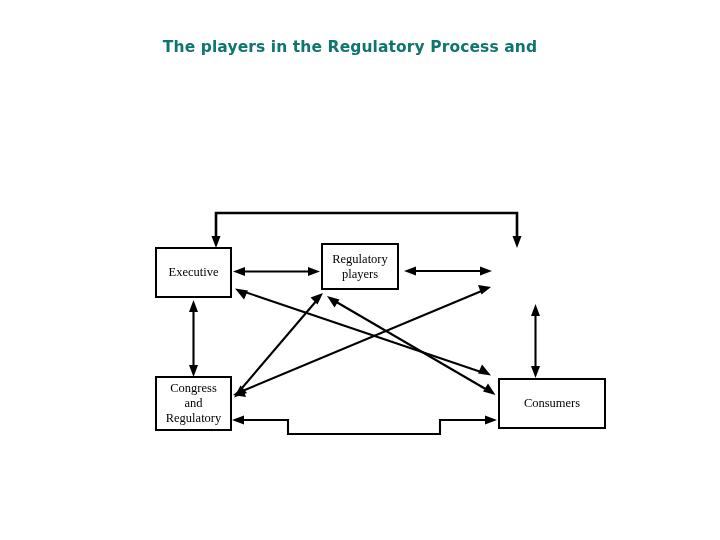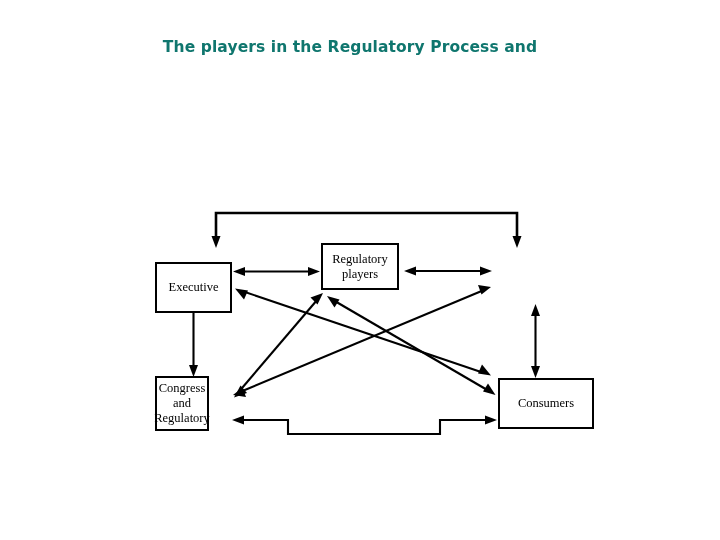--- a/index.html
+++ b/index.html
@@ -44,25 +44,25 @@
     justify-content: center;
     text-align: center;
     font-family: "Liberation Serif", serif;
     font-size: 12.5px;
     line-height: 15px;
     color: #000000;
     z-index: 5;
   }
   .node .nlabel { display: block; padding: 0 3px; }
 
-  #node-executive   { left:155px; top:247px; width:77px;  height:51px;margin-top:15px; }
+  #node-executive   { left:155px; top:247px; width:77px;  height:51px; }
   #node-regulatory  { left:321px; top:243px; width:78px;  height:47px; }
   #node-firms       { left:494px; top:245px; width:96px;  height:53px; }
-  #node-congress    { left:155px; top:376px; width:54px;  height:55px; }
-  #node-consumers   { left:498px; top:378px; width:96px; height:51px; }
+  #node-congress    { left:155px; top:376px; width:77px;  height:55px; }
+  #node-consumers   { left:498px; top:378px; width:108px; height:51px; }
 
   
   #edge-layer {
     position: absolute;
     left: 0;
     top: 0;
     width: 720px;
     height: 540px;
     z-index: 2;
     pointer-events: none;

